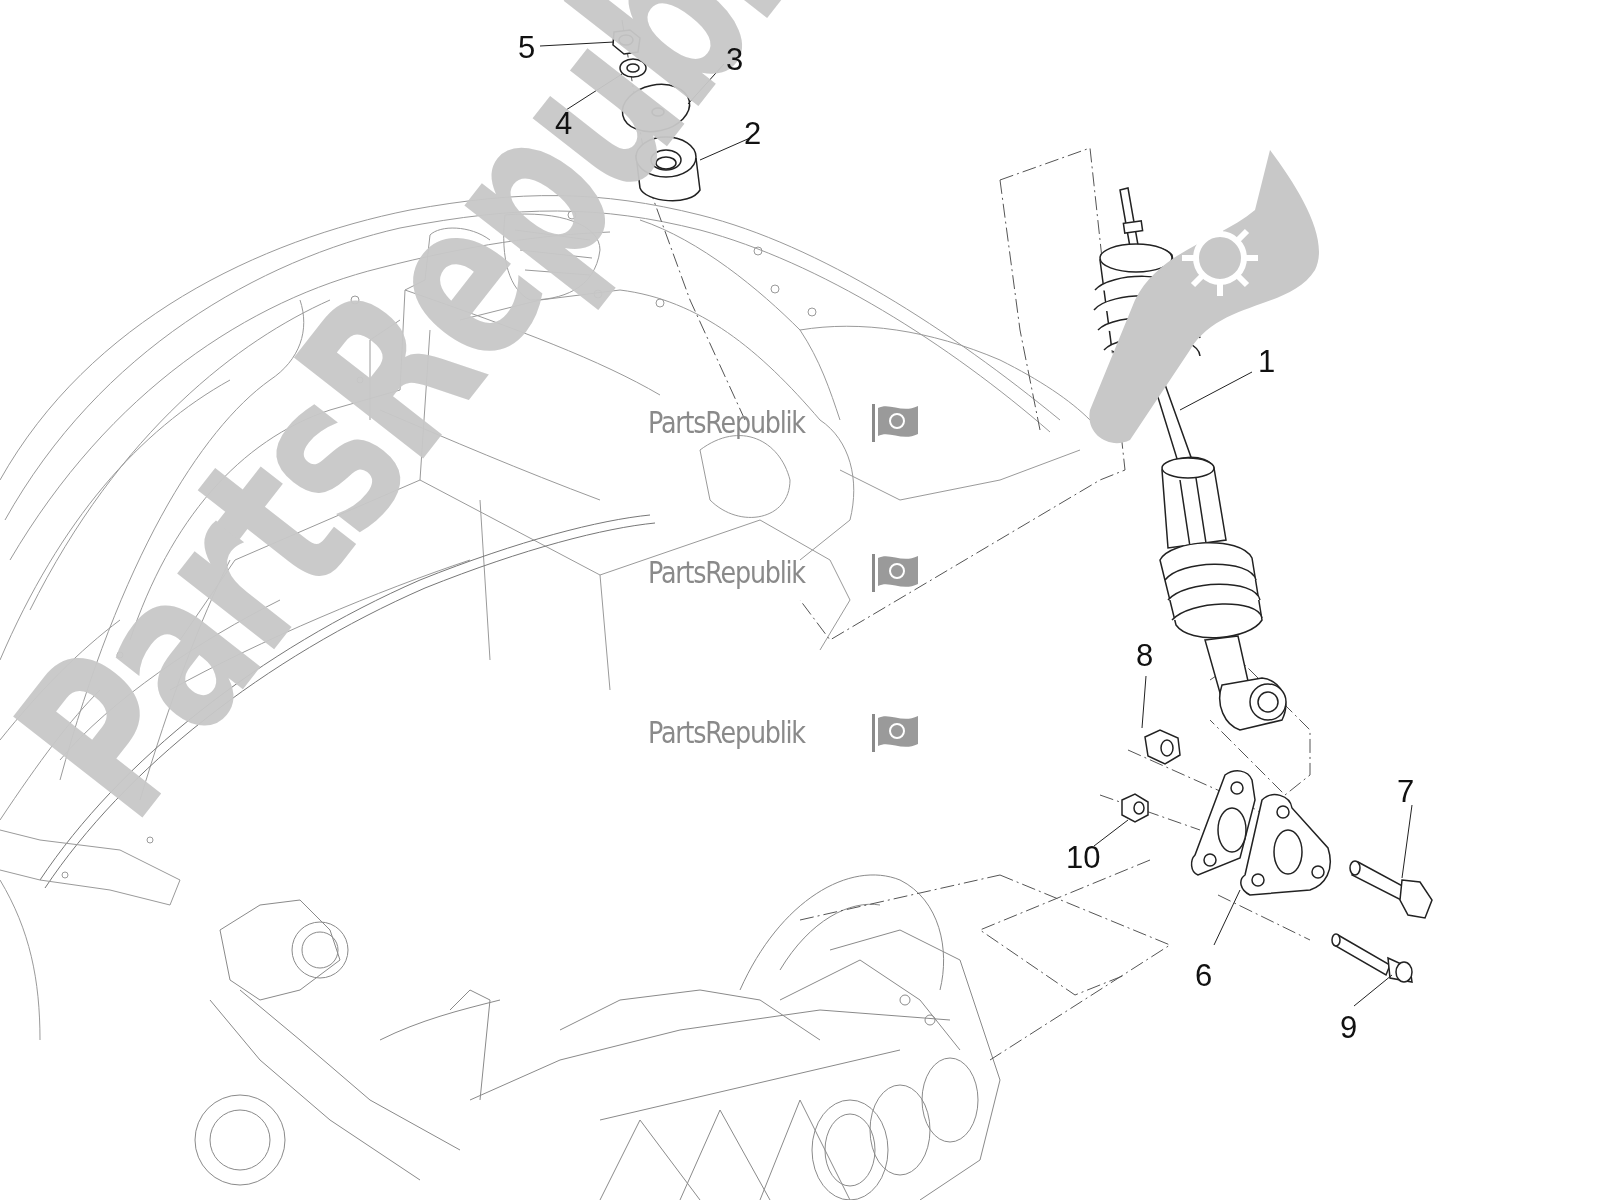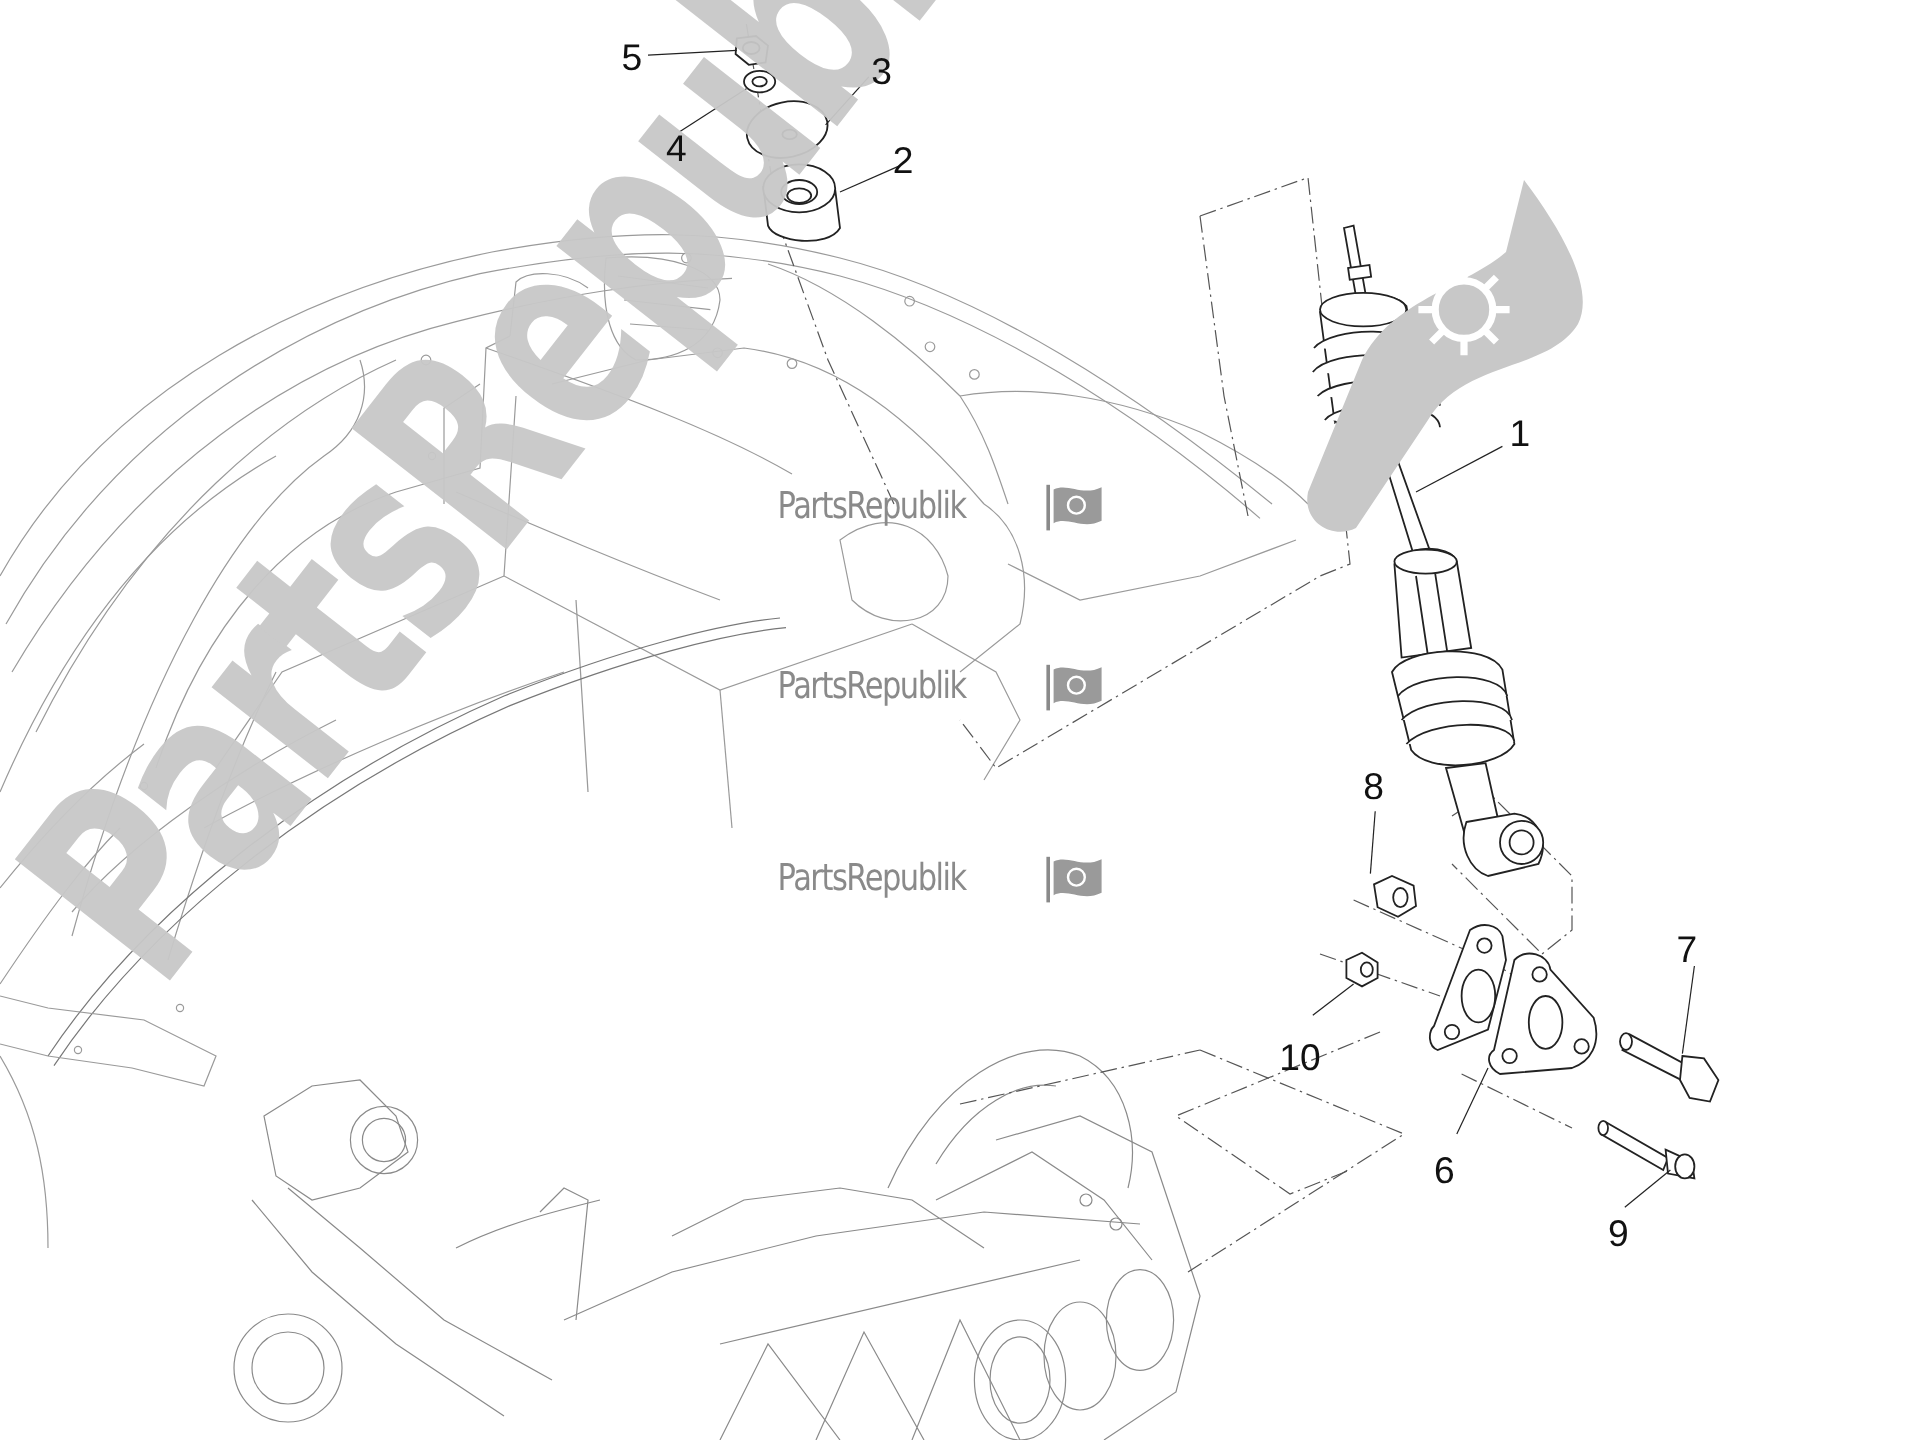--- a/index.html
+++ b/index.html
@@ -255,13 +255,13 @@
 
 <div class="callout" style="left:1258px; top:346px;">1</div>
 <div class="callout" style="left:744px; top:118px;">2</div>
 <div class="callout" style="left:726px; top:44px;">3</div>
 <div class="callout" style="left:555px; top:108px;">4</div>
 <div class="callout" style="left:518px; top:32px;">5</div>
 <div class="callout" style="left:1195px; top:960px;">6</div>
 <div class="callout" style="left:1397px; top:776px;">7</div>
 <div class="callout" style="left:1136px; top:640px;">8</div>
 <div class="callout" style="left:1340px; top:1012px;">9</div>
-<div class="callout" style="left:1066px; top:842px;margin-top:24px;">10</div>
+<div class="callout" style="left:1066px; top:842px;">10</div>
 
 </body></html>

